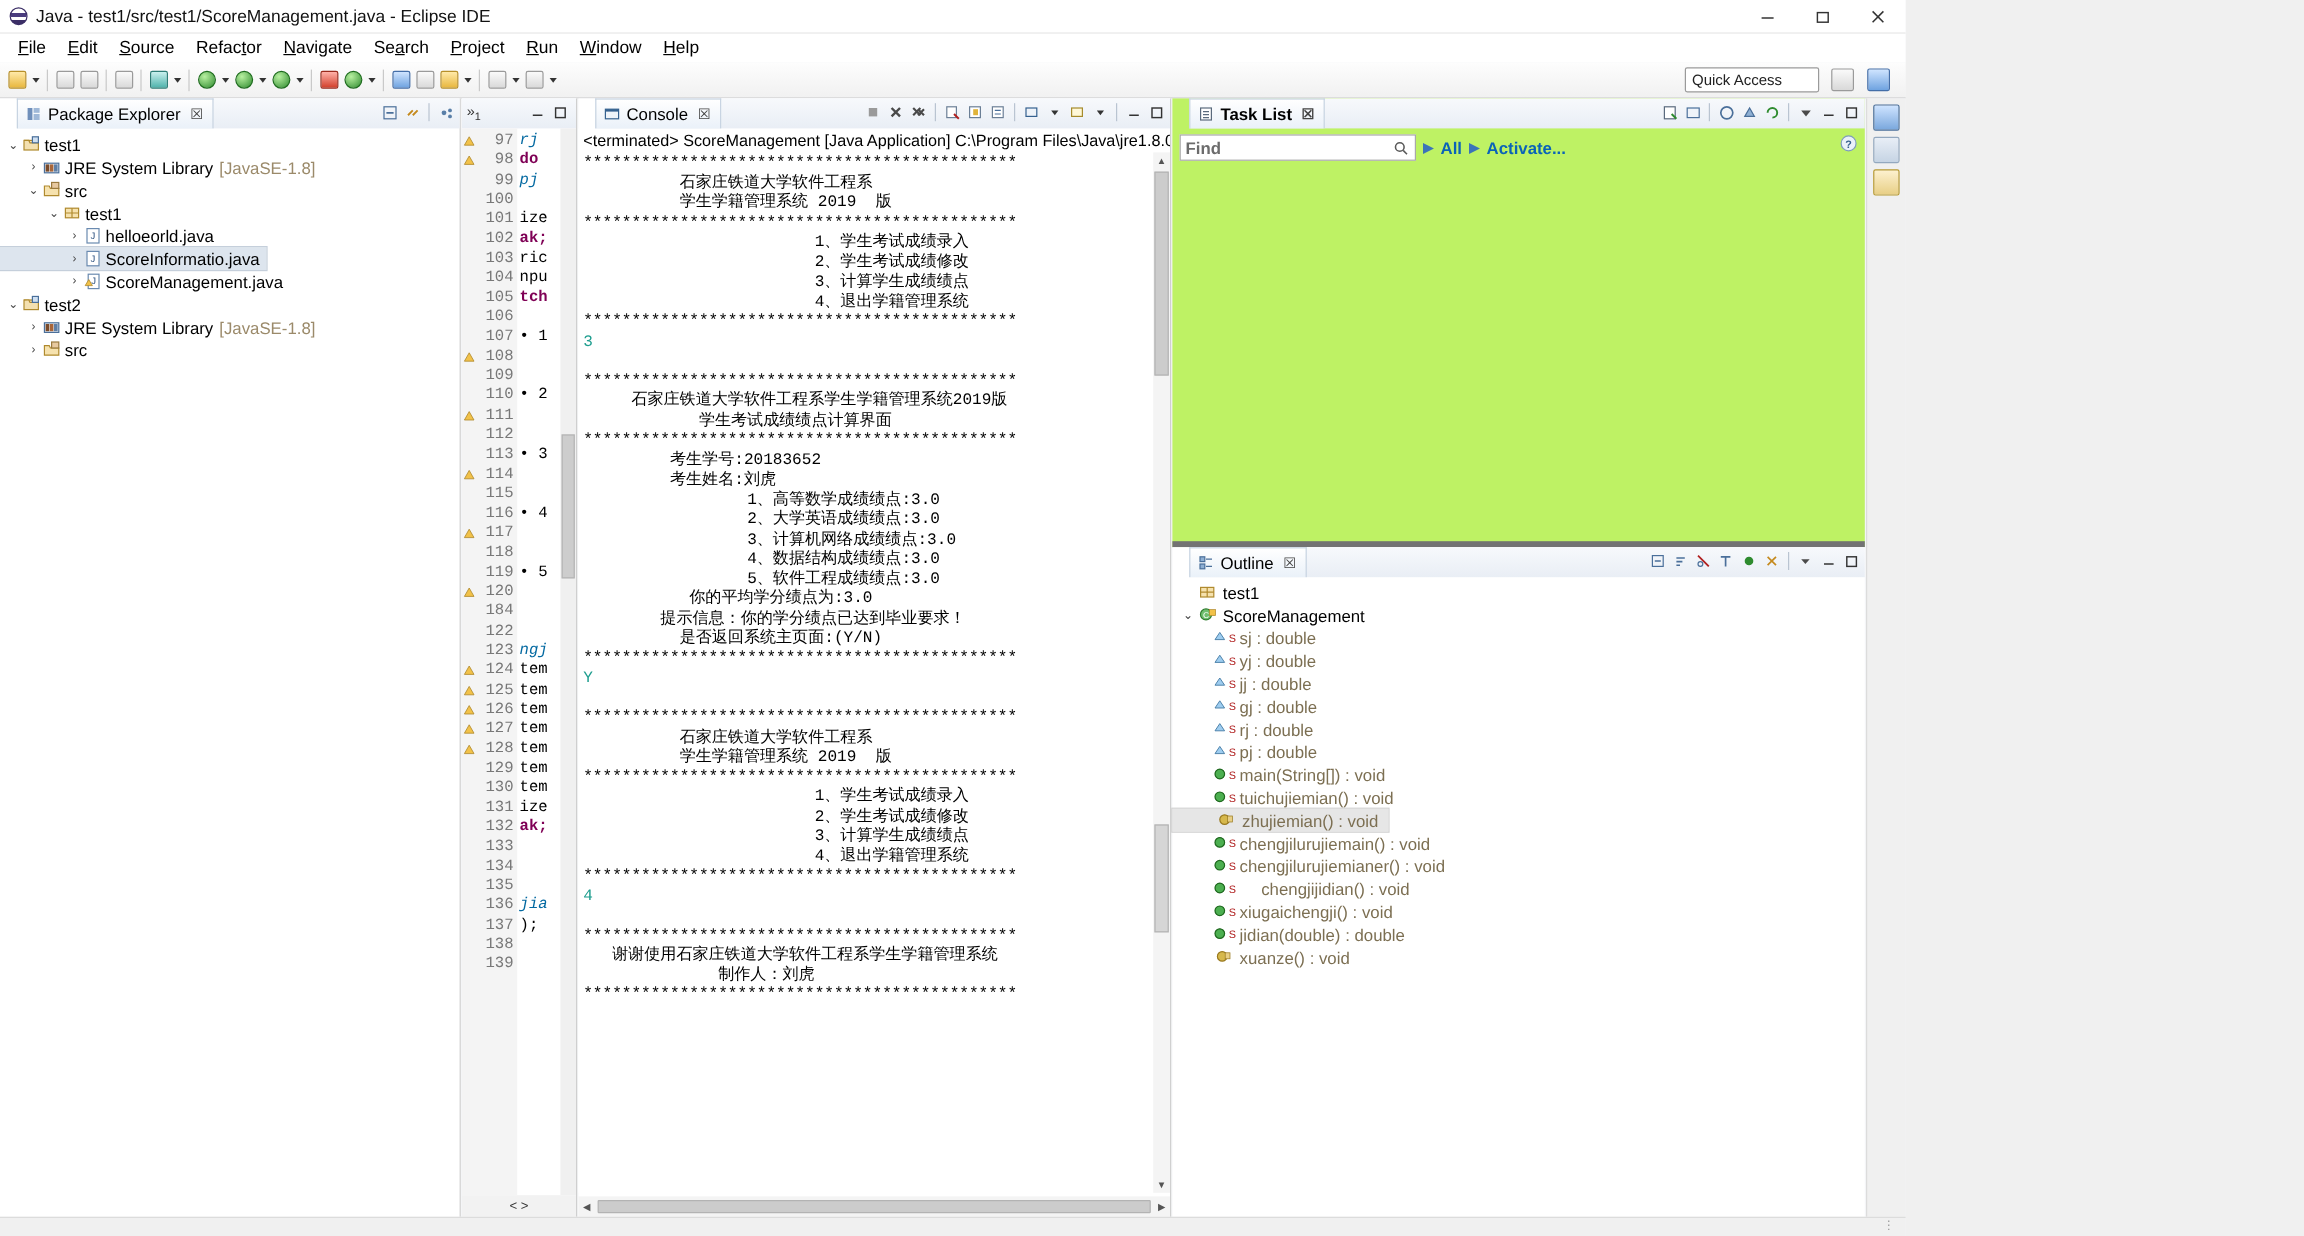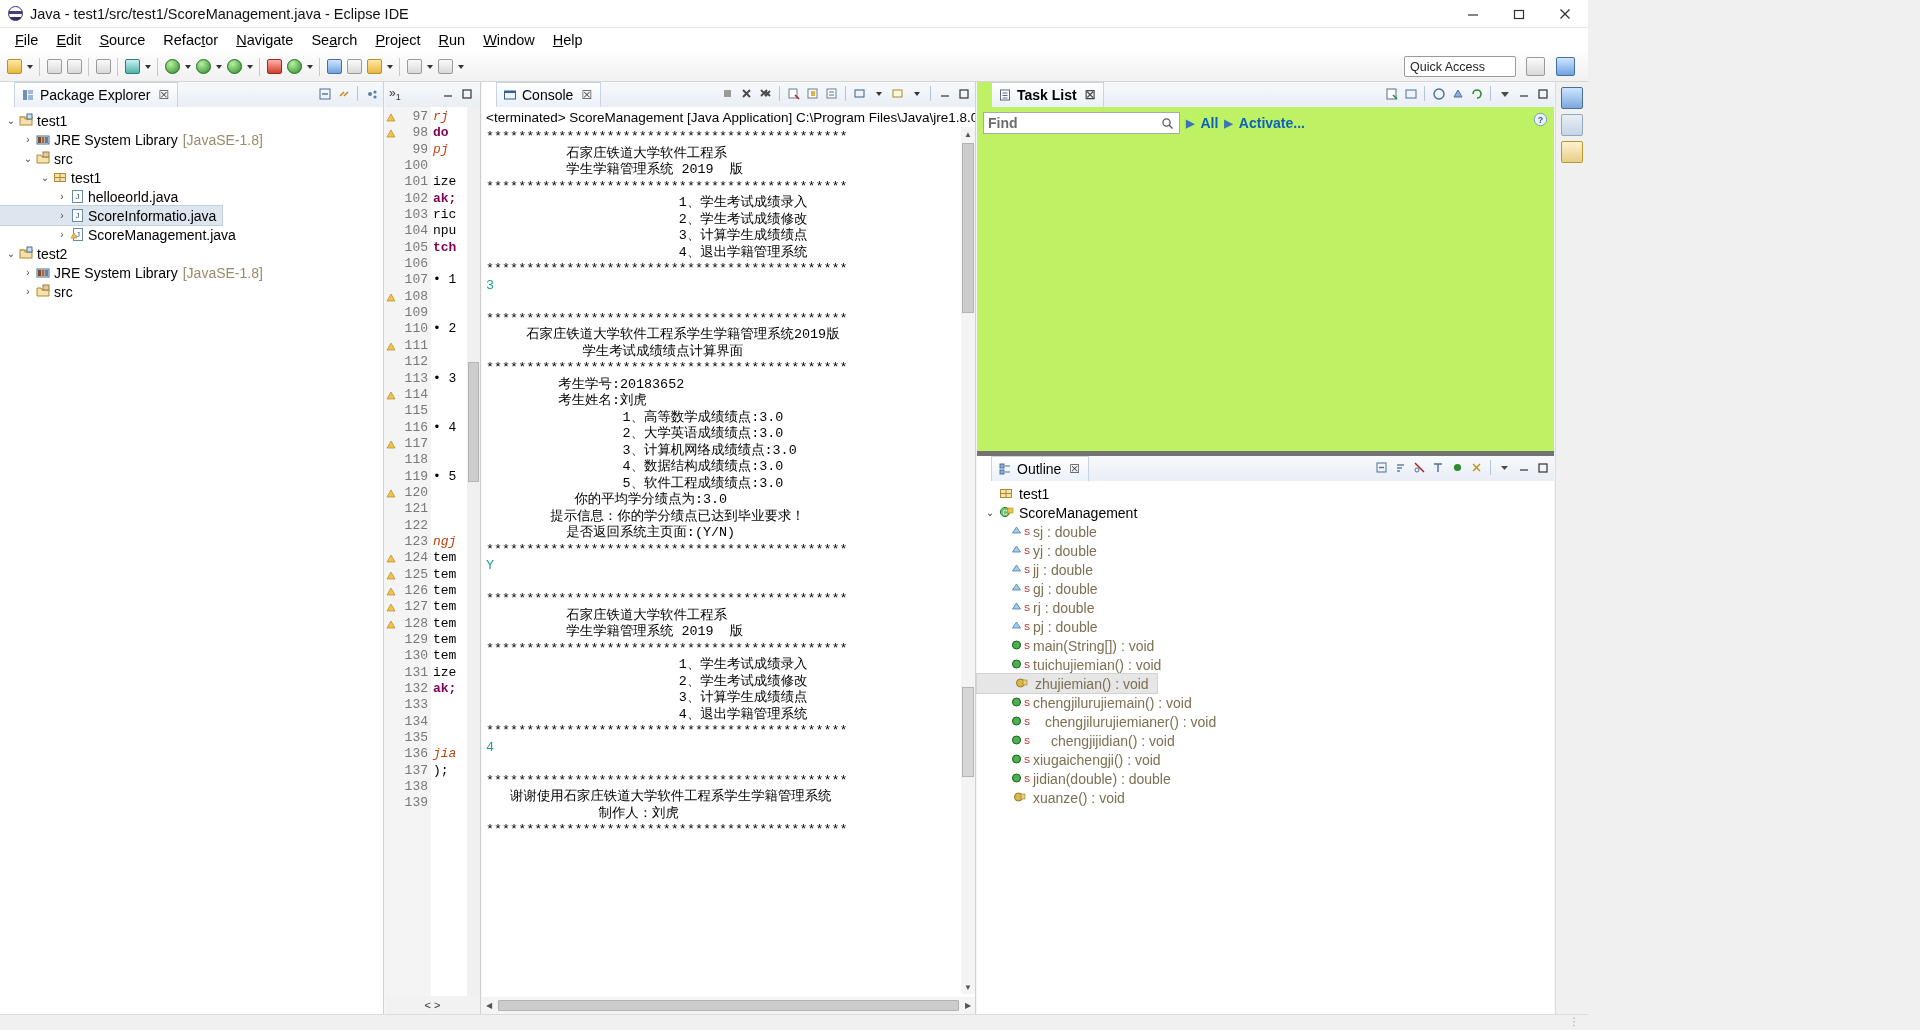--- a/index.html
+++ b/index.html
@@ -98,21 +98,21 @@
   .ed-chev { position:absolute; left:4px; top:4px; font-size:12px; color:#333; }
   .ed-min { position:absolute; right:26px; top:6px; }
   .ed-max { position:absolute; right:7px; top:6px; }
   .ed-body { position:absolute; left:0; top:25px; right:0; bottom:18px; display:flex; font-family:"Liberation Mono", monospace; font-size:13px; }
   .gutter { width:46px; background:#f4f4f4; text-align:right; padding-top:2px; color:#787878; }
   .gutter div { height:16.35px; line-height:16.35px; padding-right:3px; position:relative; }
   .gmark { position:absolute; left:1px; top:3px; width:10px; height:10px; }
   .codecol { flex:1; padding-top:2px; overflow:hidden; position:relative; }
   .codecol div { height:16.35px; line-height:16.35px; white-space:nowrap; padding-left:2px; }
   .kw { color:#7f0055; font-weight:bold; }
-  .fld { color:#c2410c; font-style:italic; }
+  .fld { color:#0369a1; font-style:italic; }
   .edscroll { position:absolute; right:0; top:25px; bottom:18px; width:13px; background:#f0f0f0; }
   .edthumb { position:absolute; left:1px; width:11px; background:#cdcdcd; border:1px solid #b5b5b5; }
   .edfoot { position:absolute; left:0; bottom:0; height:18px; width:100%; background:#f2f2f2; font-size:11px; color:#333; display:flex; align-items:center; justify-content:center; }
 
   
   #console { left:482px; top:0; width:494px; bottom:0; border-right:1px solid #d0d0d0; }
   .con-sub {
     height:20px; font-size:13.5px; padding-left:4px; white-space:nowrap; overflow:hidden;
     display:flex; align-items:center; background:#fff;
   }
@@ -467,21 +467,21 @@
             <div>115</div>
             <div>116</div>
             <div>117<span class="gmark"><svg width="10" height="10">
                   <path d="M5 1 L9 8 L1 8 Z" fill="#f2c249" stroke="#b08a2e" stroke-width="0.7"></path>
                 </svg></span></div>
             <div>118</div>
             <div>119</div>
             <div>120<span class="gmark"><svg width="10" height="10">
                   <path d="M5 1 L9 8 L1 8 Z" fill="#f2c249" stroke="#b08a2e" stroke-width="0.7"></path>
                 </svg></span></div>
-            <div>121</div>
+            <div>184</div>
             <div>122</div>
             <div>123</div>
             <div>124<span class="gmark"><svg width="10" height="10">
                   <path d="M5 1 L9 8 L1 8 Z" fill="#f2c249" stroke="#b08a2e" stroke-width="0.7"></path>
                 </svg></span></div>
             <div>125<span class="gmark"><svg width="10" height="10">
                   <path d="M5 1 L9 8 L1 8 Z" fill="#f2c249" stroke="#b08a2e" stroke-width="0.7"></path>
                 </svg></span></div>
             <div>126<span class="gmark"><svg width="10" height="10">
                   <path d="M5 1 L9 8 L1 8 Z" fill="#f2c249" stroke="#b08a2e" stroke-width="0.7"></path>
@@ -968,21 +968,21 @@
           </div>
           <div class="orow" style="padding-left: 20px;">
             <span class="obadge"></span>
             <span class="oico">
               <svg width="15" height="15">
                 <circle cx="5.5" cy="7" r="4" fill="radial-gradient(#bff0a6,#2e8b2e)"></circle>
                 <circle cx="5.5" cy="7" r="4" fill="#4caf50" stroke="#1f6a1f"></circle>
               </svg>
               <sup class="sup">S</sup>
             </span>
-            <span class="opad" style="margin-left: 15px;">chengjilurujiemianer() : void</span>
+            <span class="opad" style="margin-left: 3px;">chengjilurujiemianer() : void</span>
           </div>
           <div class="orow" style="padding-left: 20px;">
             <span class="obadge"></span>
             <span class="oico">
               <svg width="15" height="15">
                 <circle cx="5.5" cy="7" r="4" fill="radial-gradient(#bff0a6,#2e8b2e)"></circle>
                 <circle cx="5.5" cy="7" r="4" fill="#4caf50" stroke="#1f6a1f"></circle>
               </svg>
               <sup class="sup">S</sup>
             </span>

